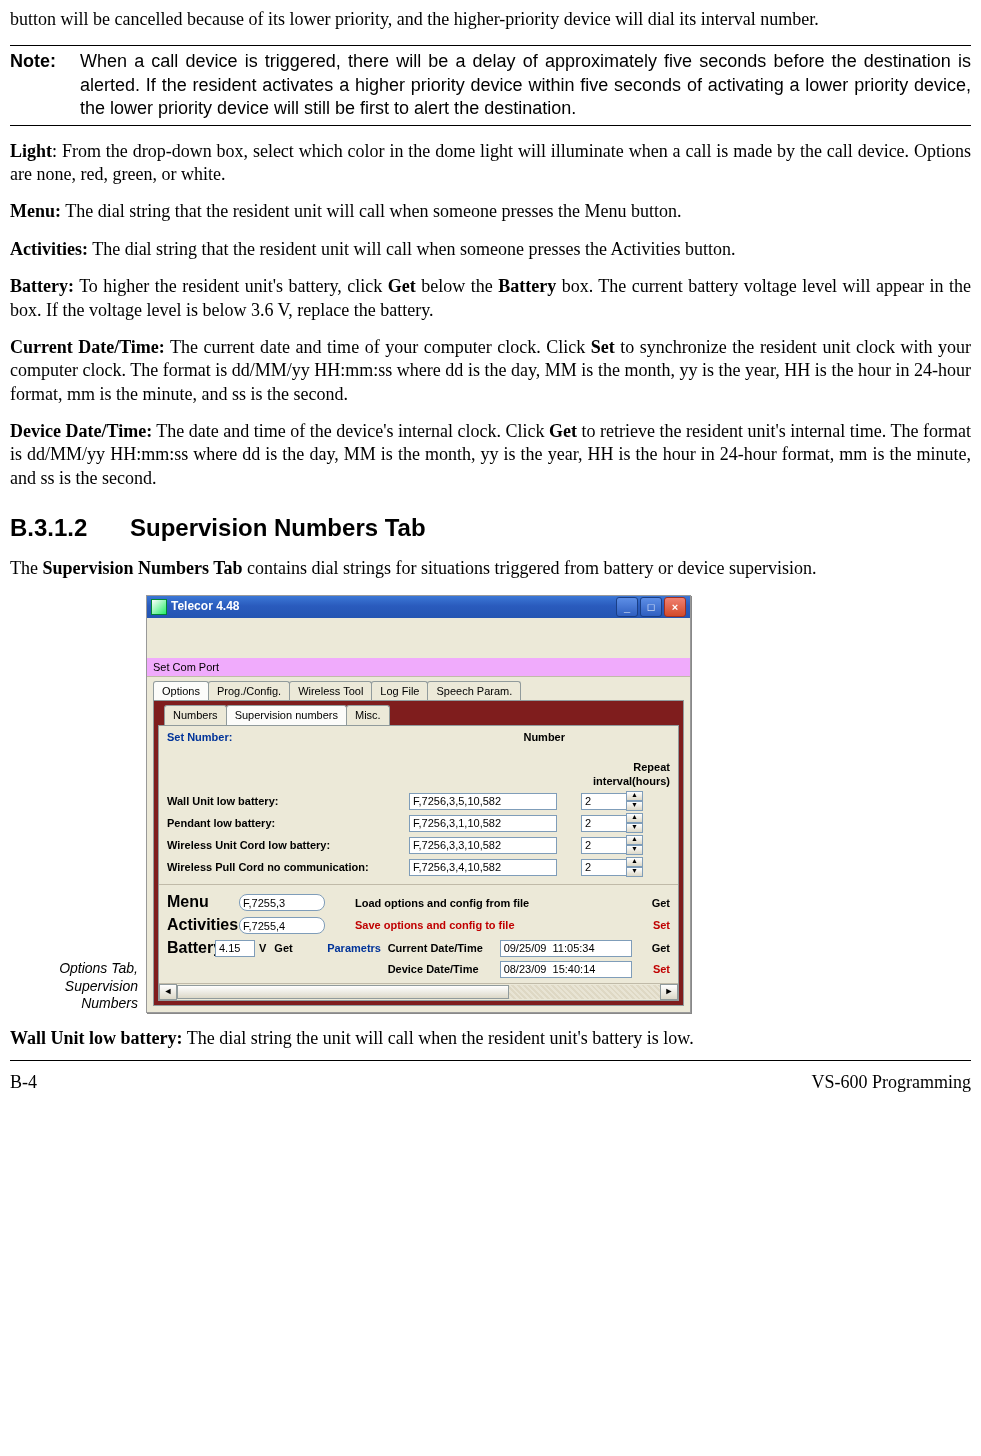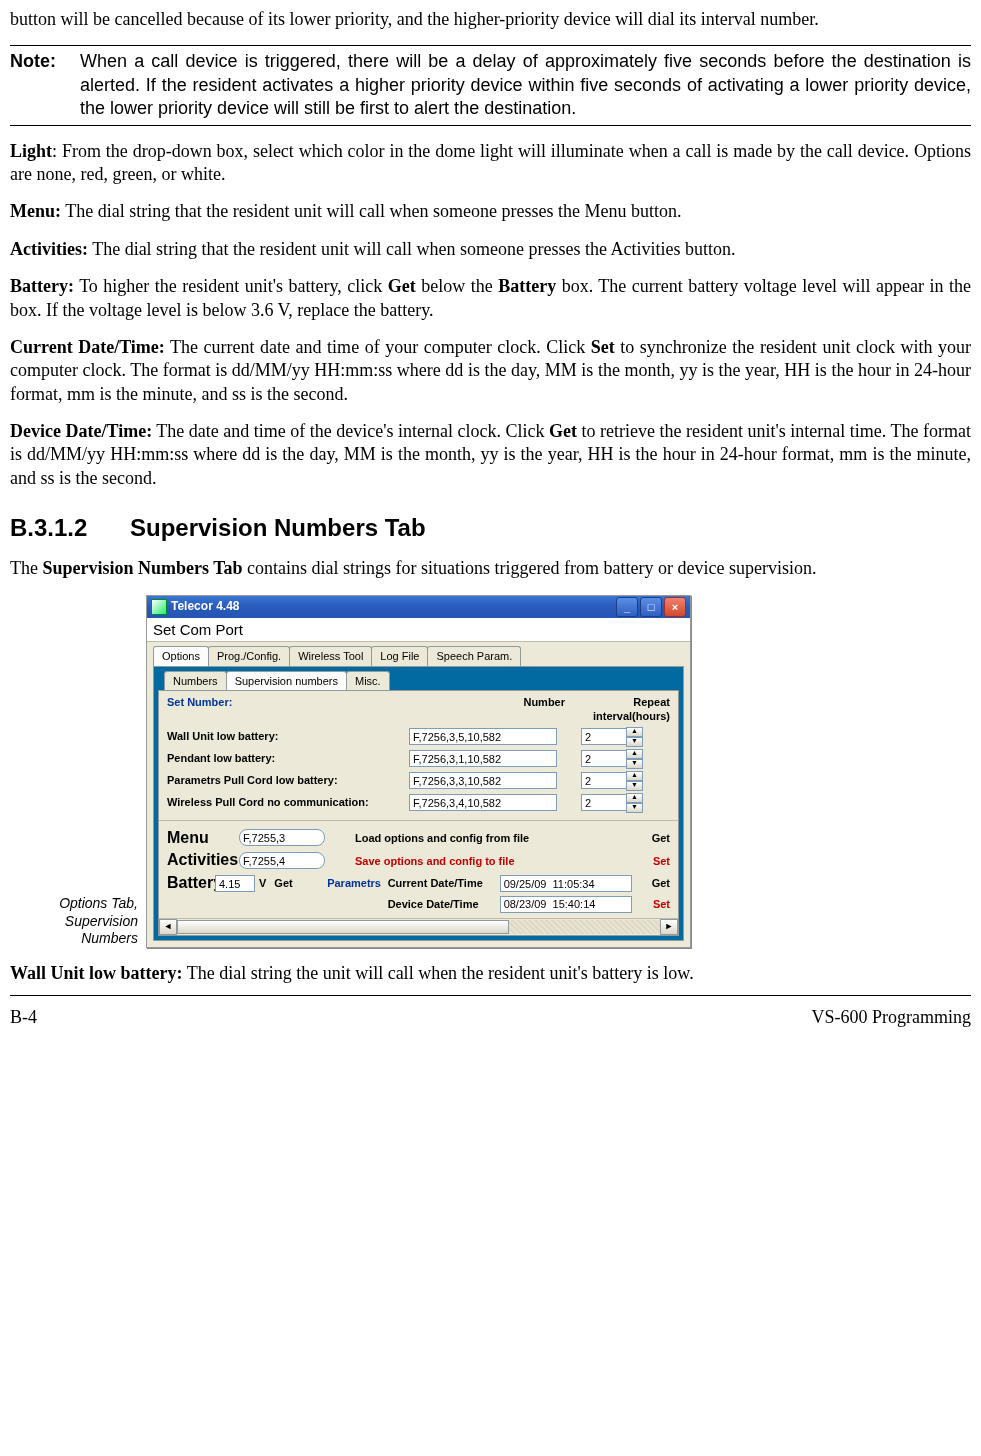--- a/index.html
+++ b/index.html
@@ -23,31 +23,31 @@
   h2.sec { font-family: Arial, sans-serif; font-weight: bold; font-size: 24px; margin: 22px 0 12px; }
   .sec-num { display: inline-block; width: 120px; }
   .fig-area { display: flex; align-items: flex-end; margin: 14px 0 4px; }
   .fig-caption { font-family: Arial, sans-serif; font-style: italic; font-size: 14px; text-align: right; width: 128px; padding-right: 8px; line-height: 1.25; }
   .app-window { width: 543px; border: 1px solid #999; background: #ece9d8; font-family: Tahoma, Arial, sans-serif; font-size: 11px; color: #000; box-shadow: 1px 1px 0 #888; }
   .titlebar { display: flex; align-items: center; height: 22px; background: linear-gradient(to bottom, #3b77d6 0%, #2a5bbd 45%, #2455b2 100%); color: #fff; padding: 0 4px; }
   .titlebar .sysicon { width: 14px; height: 14px; background: linear-gradient(135deg,#fff,#2e6); border: 1px solid #083; margin-right: 4px; }
   .titlebar .title { font-weight: bold; flex: 1; font-size: 12px; }
   .tbbtn { width: 20px; height: 18px; margin-left: 2px; border: 1px solid #1a3f86; background: linear-gradient(to bottom,#5d8ee6,#2f5fc0); border-radius: 3px; display: flex; align-items: center; justify-content: center; color: #fff; font-size: 11px; font-weight: bold; }
   .tbbtn.close { background: linear-gradient(to bottom,#f08070,#d34a2a); border-color:#a03020; }
-  .menu-strip { padding: 2px 6px; border-bottom: 1px solid #c0baa8; font-size: 15px; background:#ffffff; }
+  .menu-strip { padding: 2px 6px; border-bottom: 1px solid #c0baa8; font-size: 11px; background:#f0abfc;margin-top:40px; }
   .tabs-row { display: flex; gap: 0; padding: 4px 6px 0 6px; }
   .tabs-row2 { display: flex; gap: 0; padding: 0 10px; }
   .tab { border: 1px solid #919b9c; border-bottom: none; background: #ece9d8; padding: 2px 8px; font-size: 11px; border-top-left-radius: 3px; border-top-right-radius: 3px; margin-right: -1px; position: relative; }
   .tab.active { background: #fcfcfa; font-weight: normal; z-index: 2; }
-  .tabs-panel { border: 1px solid #919b9c; margin: 0 6px 6px 6px; background: #0369a1; }
+  .tabs-panel { border: 1px solid #919b9c; margin: 0 6px 6px 6px; background: #7f1d1d; }
   .inner-panel { border: 1px solid #919b9c; margin: 0 4px 4px 4px; background: #ece9d8; }
   .header-row { display: flex; padding: 4px 8px 2px; font-weight: bold; font-size: 11px; }
   .header-row .h1 { color: #003399; width: 248px; }
   .header-row .h2 { width: 150px; text-align: right; color:#000; }
-  .header-row .h3 { flex: 1; text-align: right; color:#000; }
+  .header-row .h3 { flex: 1; text-align: right; color:#000;margin-top:30px; }
   .row { display: flex; align-items: center; padding: 1px 8px; }
   .row .lbl { width: 242px; font-weight: bold; font-size: 11px; }
   .txt { background: #fff; border: 1px solid #7f9db9; height: 17px; font-size: 11px; padding: 1px 3px; box-sizing: border-box; }
   .txt.num { width: 148px; }
   .spin { display: flex; align-items: center; margin-left: 24px; }
   .spin .txt { width: 46px; }
   .spin .btns { display: flex; flex-direction: column; margin-left: -1px; }
   .spin .sb { width: 15px; height: 8px; border: 1px solid #7f9db9; background: linear-gradient(#fff,#dcd8c8); font-size: 7px; line-height: 6px; text-align: center; }
   .divider { border-top: 1px solid #c0baa8; margin: 6px 0; }
   .lower { padding: 0 8px 4px; }
@@ -161,21 +161,21 @@
           <input class="txt num" value="F,7256,3,1,10,582" style="">
           <div class="spin">
             <input class="txt" value="2" style="">
             <div class="btns">
                 <div class="sb">▲</div>
                 <div class="sb">▼</div>
               </div>
           </div>
         </div>
         <div class="row">
-          <div class="lbl">Parametrs Pull Cord low battery:</div>
+          <div class="lbl">Wireless Unit Cord low battery:</div>
           <input class="txt num" value="F,7256,3,3,10,582" style="">
           <div class="spin">
             <input class="txt" value="2" style="">
             <div class="btns">
                 <div class="sb">▲</div>
                 <div class="sb">▼</div>
               </div>
           </div>
         </div>
         <div class="row">

